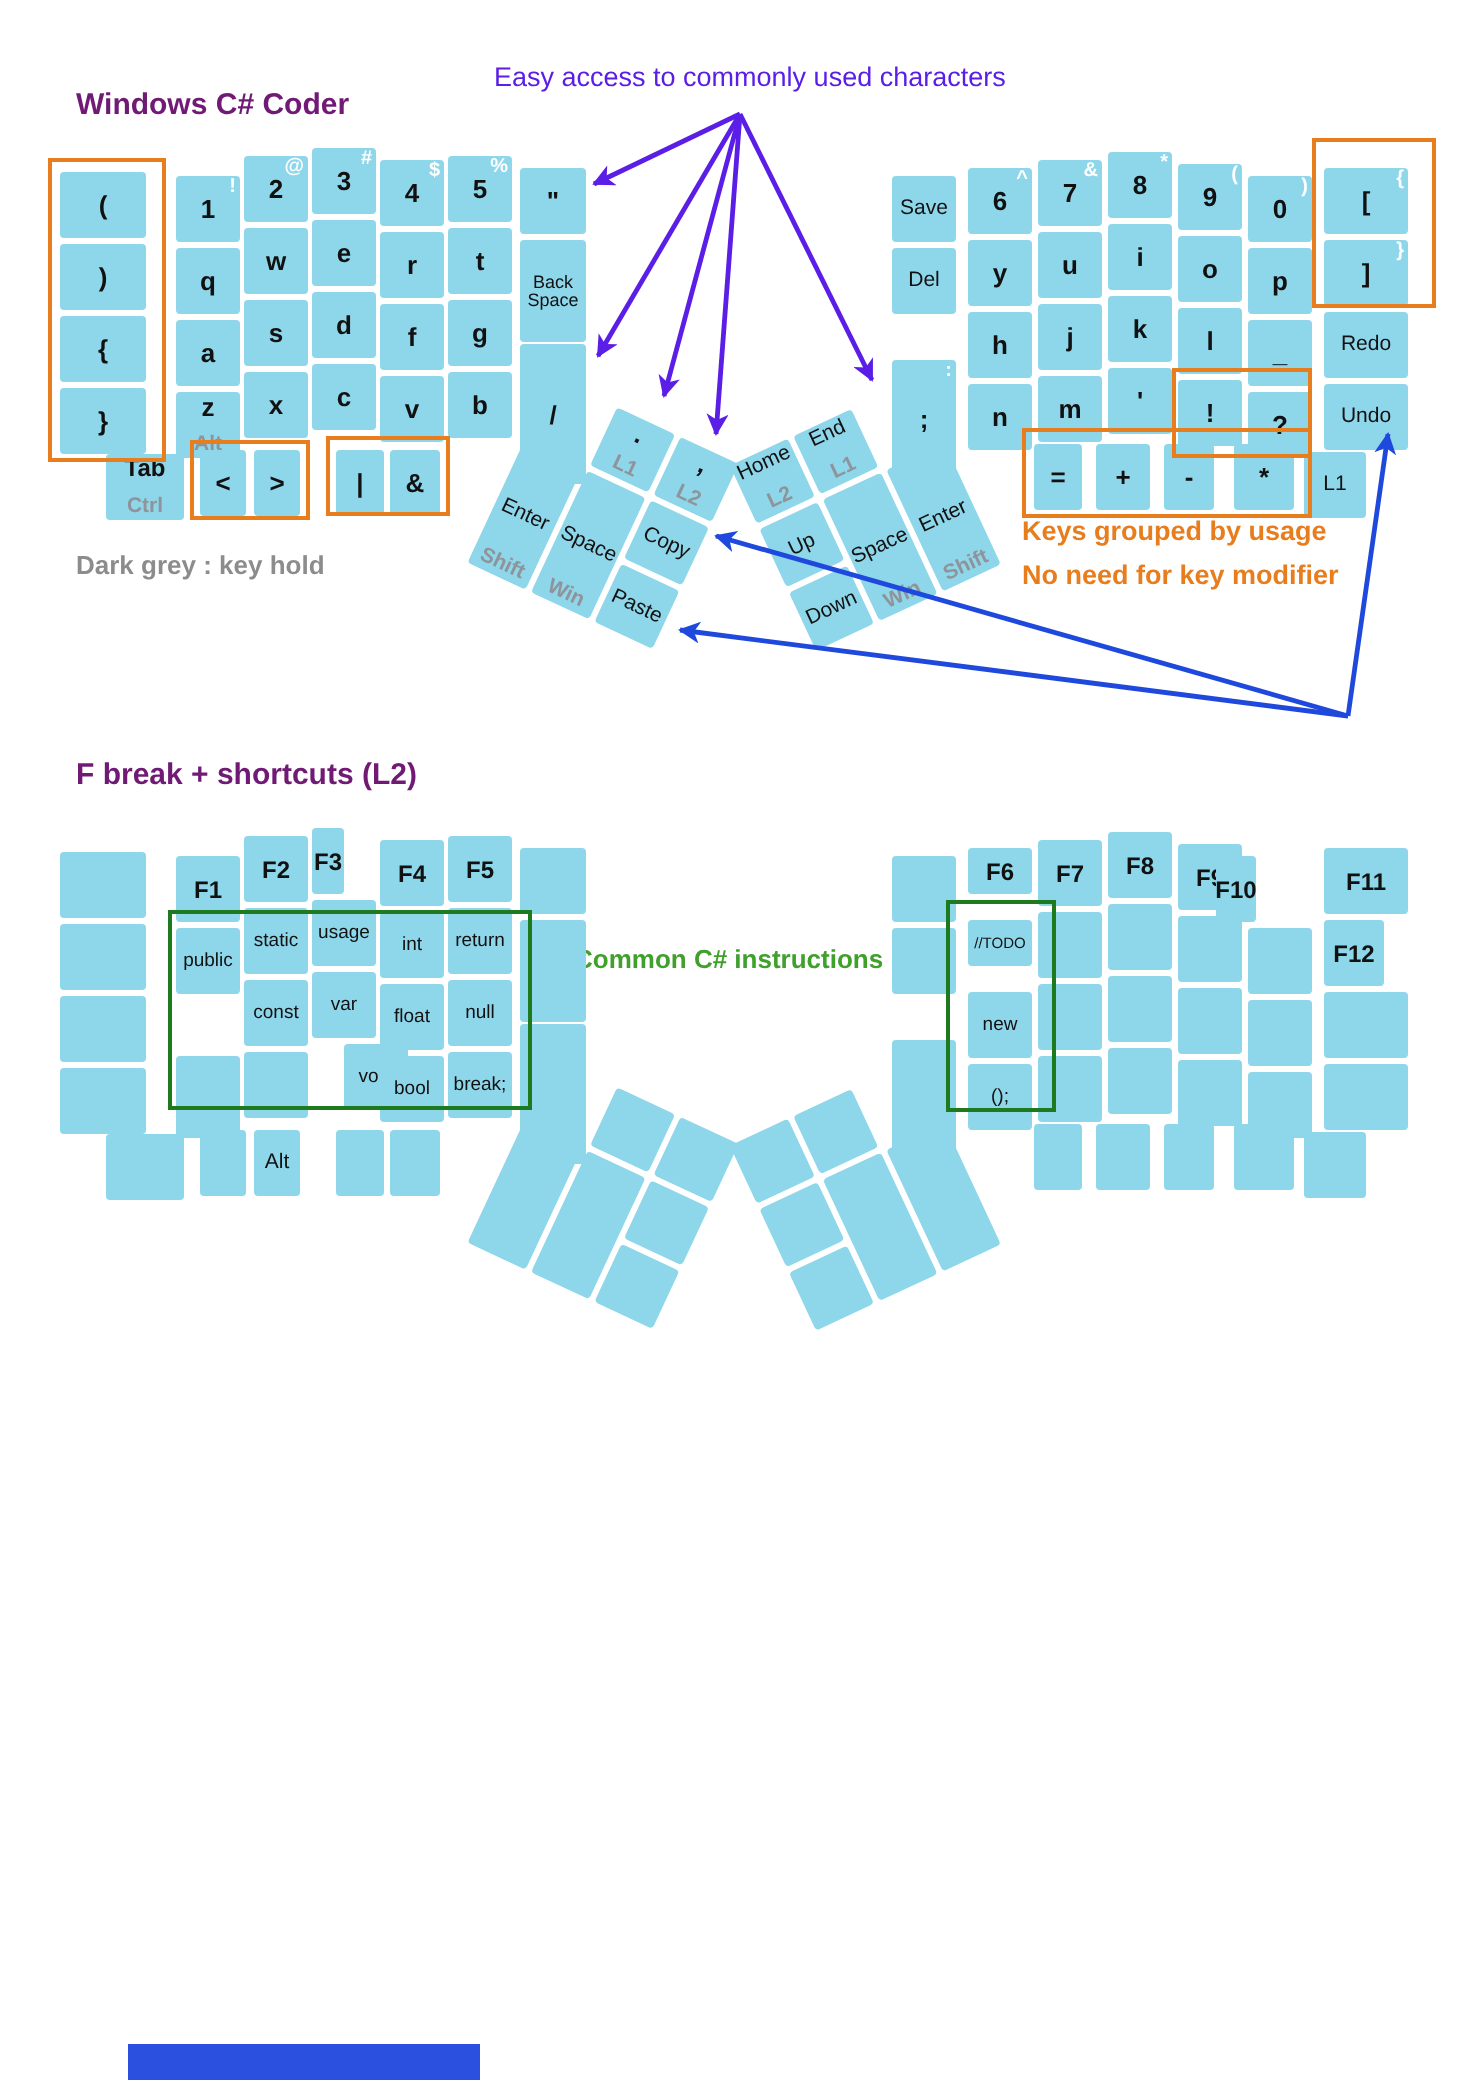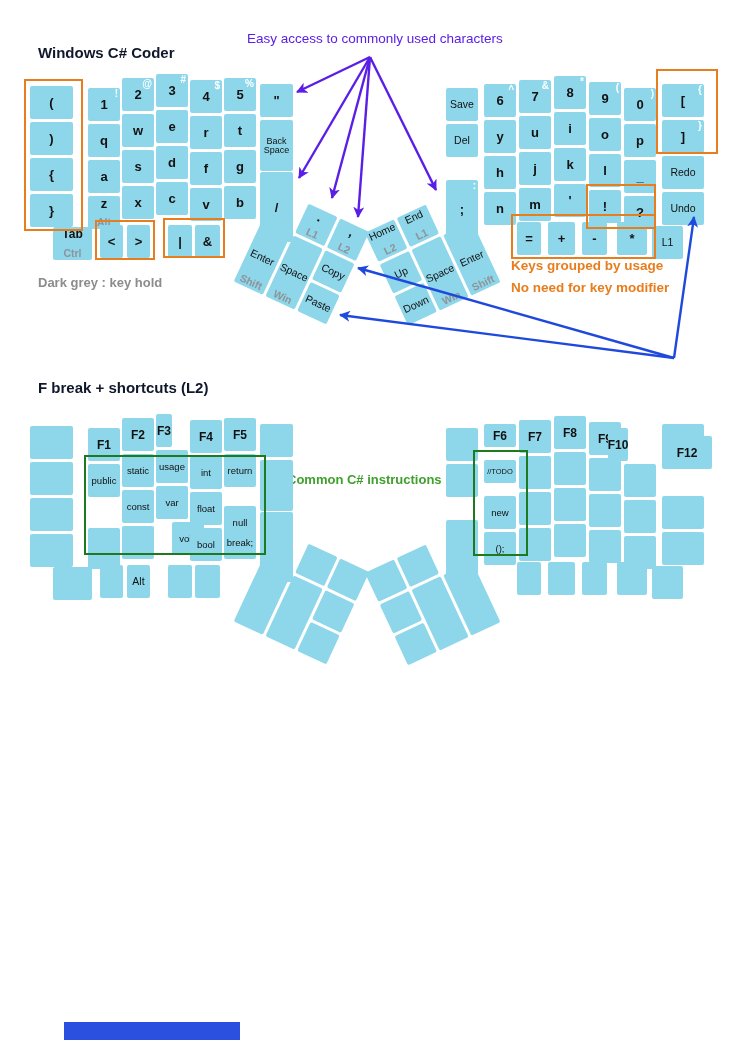--- a/index.html
+++ b/index.html
@@ -20,21 +20,21 @@
   .key .lbl.t{font-size:9.5px;font-weight:400;}
   .key .lbl.m{font-size:7.5px;font-weight:400;}
   .key .lbl.bs{font-size:9px;font-weight:500;}
   .key .sup{position:absolute;top:0;right:2px;font-size:10px;font-weight:700;color:var(--sup-text);}
   .key .hold{position:absolute;bottom:1px;left:0;right:0;text-align:center;
              font-size:10.5px;font-weight:700;color:var(--hold-text);}
   .cluster{position:absolute;width:104px;height:104px;}
   .hbox{position:absolute;box-sizing:border-box;border:2.5px solid var(--orange);}
   .hbox.green{border-color:var(--green-box);border-width:2.5px;}
   .note,.title{position:absolute;white-space:nowrap;}
-  .title{font-size:15px;font-weight:700;color:#0f172a;}
+  .title{font-size:15px;font-weight:700;color:#701a75;}
   .note{font-size:13.5px;font-weight:500;}
   .note.purple{color:var(--purple);}
   .note.blue{color:var(--blue);}
   .note.orange{color:var(--orange);font-weight:600;}
   .note.green{color:var(--green-text);font-size:13px;font-weight:600;}
   .note.grey{color:var(--grey-note);font-weight:700;font-size:13px;}
   #arrow-overlay{position:absolute;left:0;top:0;pointer-events:none;}
   #footer-bar{position:absolute;}
 </style>
 </head>
@@ -355,21 +355,21 @@
       </div>
       <div class="key" style="left: 122px; top: 490px; width: 32px; height: 33px;">
         <span class="lbl t">const</span>
       </div>
       <div class="key" style="left: 156px; top: 486px; width: 32px; height: 33px;">
         <span class="lbl t">var</span>
       </div>
       <div class="key" style="left: 190px; top: 492px; width: 32px; height: 33px;">
         <span class="lbl t">float</span>
       </div>
-      <div class="key" style="left: 224px; top: 490px; width: 32px; height: 33px; margin-top: 16px;">
+      <div class="key" style="left: 224px; top: 490px; width: 32px; height: 33px;">
         <span class="lbl t">null</span>
       </div>
       <div class="key" style="left: 260px; top: 512px; width: 33px; height: 70px;">
         <span class="lbl"></span>
       </div>
       <div class="key" style="left: 30px; top: 534px; width: 43px; height: 33px;">
         <span class="lbl"></span>
       </div>
       <div class="key" style="left: 88px; top: 536px; width: 32px; height: 33px;">
         <span class="lbl"></span>
@@ -433,21 +433,21 @@
       </div>
       <div class="key" style="left: 554px; top: 452px; width: 32px; height: 33px;">
         <span class="lbl"></span>
       </div>
       <div class="key" style="left: 589px; top: 458px; width: 32px; height: 33px;">
         <span class="lbl"></span>
       </div>
       <div class="key" style="left: 624px; top: 464px; width: 32px; height: 33px;">
         <span class="lbl"></span>
       </div>
-      <div class="key" style="left: 662px; top: 436px; width: 50px; height: 33px; align-items: center;">
+      <div class="key" style="left: 662px; top: 460px; width: 30px; height: 33px; align-items: center;">
         <span class="lbl f">F12</span>
       </div>
       <div class="key" style="left: 446px; top: 520px; width: 32px; height: 58px;">
         <span class="lbl"></span>
       </div>
       <div class="key" style="left: 484px; top: 496px; width: 32px; height: 33px;">
         <span class="lbl t">new</span>
       </div>
       <div class="key" style="left: 519px; top: 492px; width: 32px; height: 33px;">
         <span class="lbl"></span>

